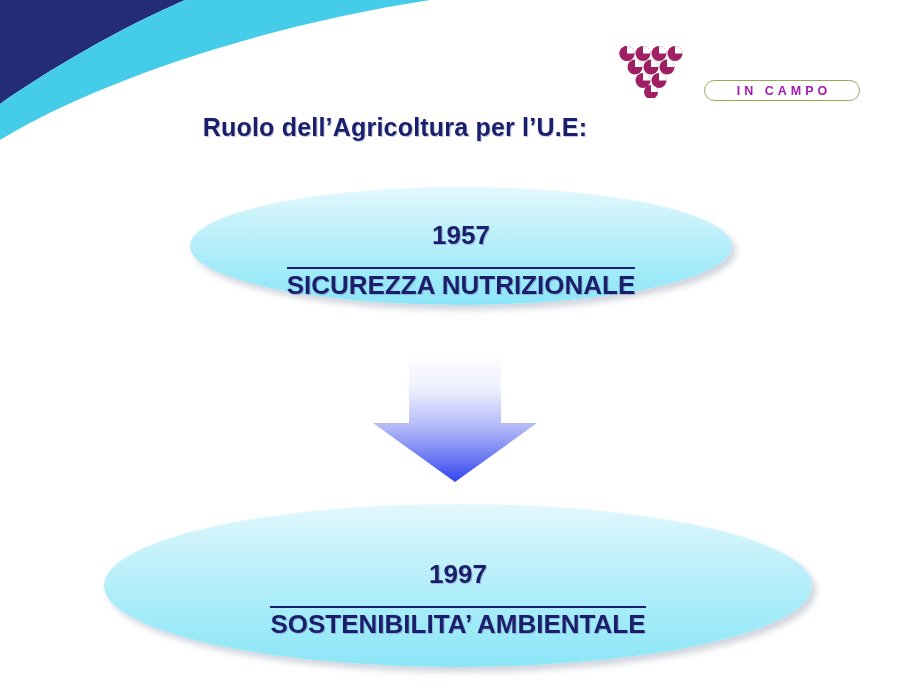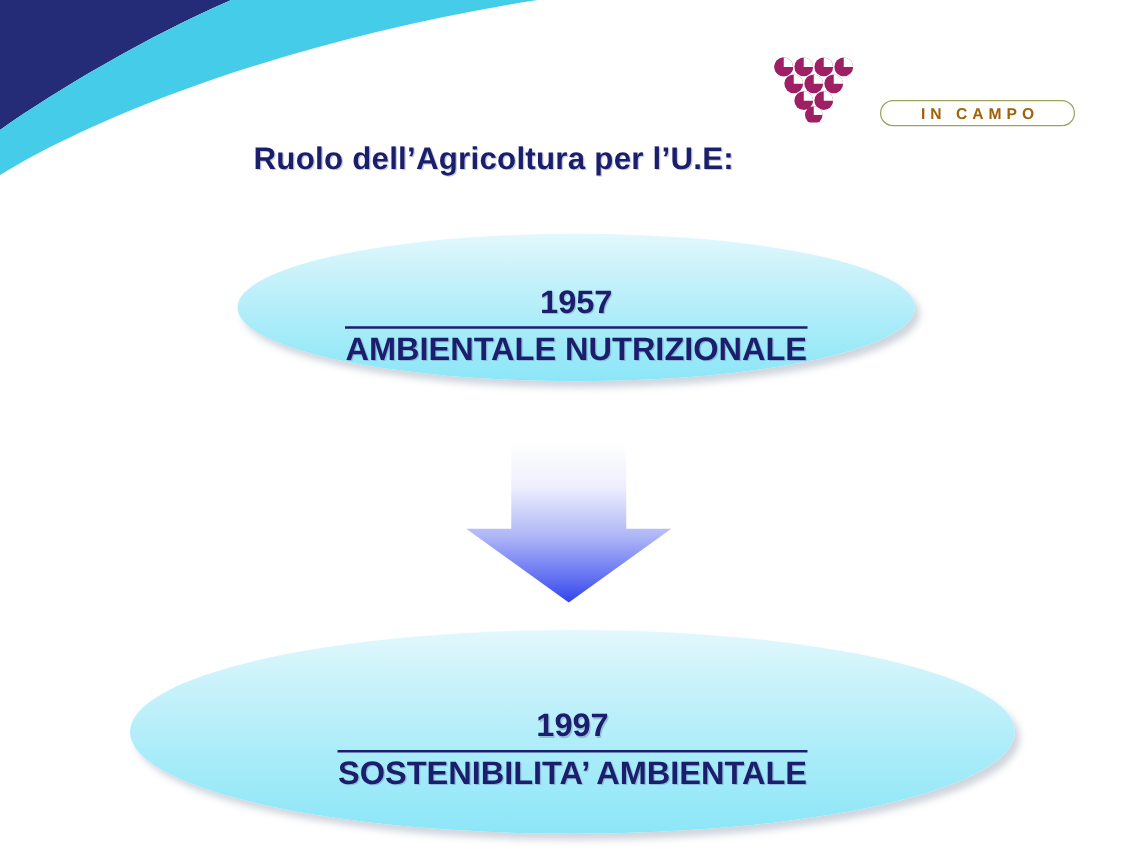--- a/index.html
+++ b/index.html
@@ -68,21 +68,21 @@
     position: absolute;
     left: 0;
     top: 0;
     width: 100%;
     height: 100%;
     display: flex;
     align-items: center;
     justify-content: center;
     font-size: 12.5px;
     font-weight: 700;
-    color: #a16207;
+    color: #a21caf;
     letter-spacing: 4px;
     text-indent: 4px;
   }
 
   
   #title {
     position: absolute;
     left: 0;
     top: 113px;
     width: 790px;
@@ -121,21 +121,21 @@
   #ellipse-bottom {
     left: 104px;
     top: 504px;
     width: 708px;
     height: 163px;
   }
   #ellipse-bottom .ellipse-inner { font-size: 26px; }
   .year {
     display: inline-block;
     border-bottom: 2.5px solid #1b1f6b;
-    padding-bottom: 4px;
+    padding-bottom: 16px;
     margin-bottom: 2px;
     margin-top: 29px;
   }
   .line { display: block; white-space: nowrap; }
 
   
   #arrow {
     position: absolute;
     left: 370px;
     top: 354px;
@@ -184,21 +184,21 @@
     <div id="logo-badge">
       <div id="logo-badge-text">IN CAMPO</div>
     </div>
   </div>
 
   <div id="title">Ruolo dell’Agricoltura per l’U.E:</div>
 
   <div class="ellipse" id="ellipse-top">
     <div class="ellipse-inner">
       <span class="year line">1957</span>
-      <span class="line">AMBIENTALE NUTRIZIONALE</span>
+      <span class="line">SICUREZZA NUTRIZIONALE</span>
     </div>
   </div>
 
   <svg id="arrow" viewBox="0 0 170 130">
     <defs>
       <linearGradient id="arrowGrad" x1="0" y1="0" x2="0" y2="1">
         <stop offset="0%" stop-color="#FFFFFF"></stop>
         <stop offset="28%" stop-color="#EDEFFD"></stop>
         <stop offset="58%" stop-color="#AFB7F7"></stop>
         <stop offset="82%" stop-color="#6B78F2"></stop>

